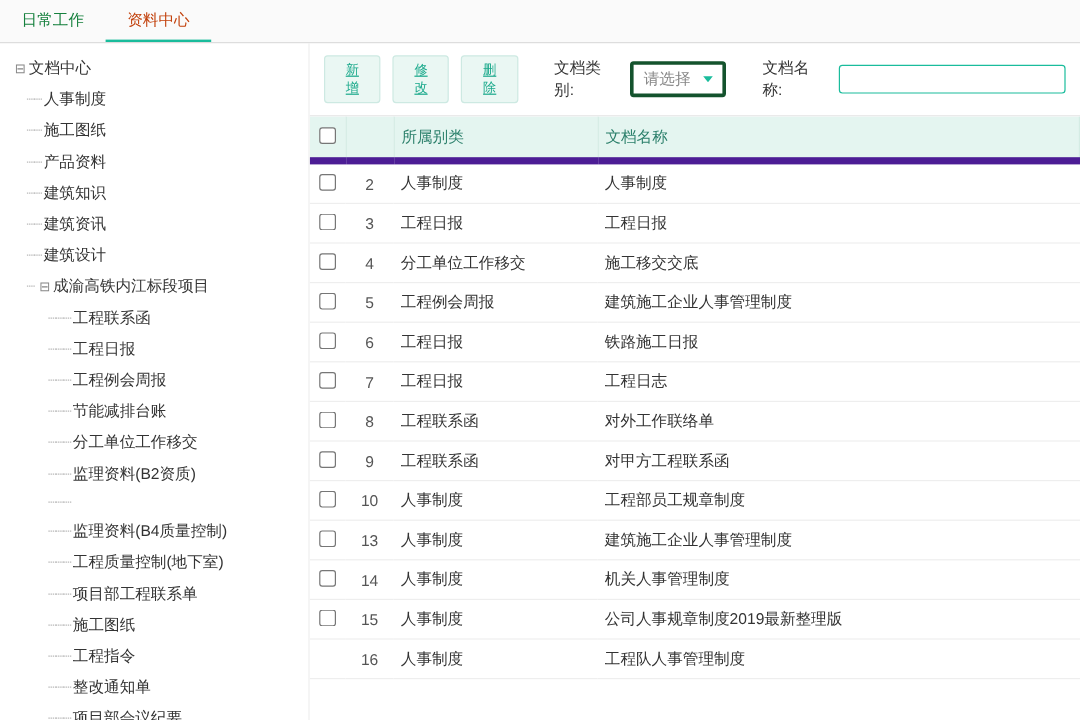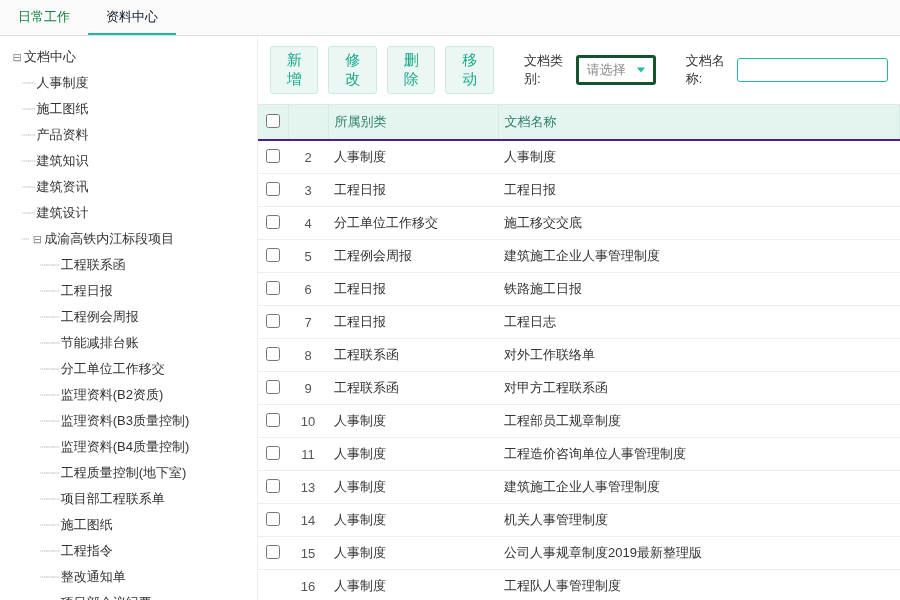--- a/index.html
+++ b/index.html
@@ -1,38 +1,38 @@
 <!DOCTYPE html>
 <html><head>
 <meta charset="utf-8">
 <style>
 * { margin: 0; padding: 0; box-sizing: border-box; }
 body { font-family: "Microsoft YaHei", "PingFang SC", sans-serif; font-size: 13px; color: #333; background: #fff; width: 900px; height: 600px; overflow: hidden; }
 .tabs { display: flex; border-bottom: 1px solid #ddd; height: 36px; background: #fafafa; }
 .tab { padding: 8px 18px; cursor: pointer; color: #15803d; border-bottom: 2px solid transparent; line-height: 18px; }
-.tab.active { color: #0f172a; border-bottom-color: #1abc9c; font-weight: 500; }
+.tab.active { color: #c2410c; border-bottom-color: #1abc9c; font-weight: 500; }
 .body { display: flex; height: calc(600px - 36px); }
 .sidebar { width: 258px; border-right: 1px solid #eee; overflow-y: auto; padding: 8px 0 8px 4px; }
 .tree-node { display: flex; align-items: center; padding: 4px 0 4px 0; cursor: pointer; white-space: nowrap; }
 .tree-node .toggle { width: 14px; text-align: center; color: #888; font-size: 11px; }
 .tree-node .dots { color: #bbb; letter-spacing: -1px; font-size: 12px; margin-right: 2px; flex-shrink: 0; }
 .tree-node .lbl { color: #333; }
 .lv1 { padding-left: 6px; }
 .lv2 { padding-left: 18px; }
 .lv3 { padding-left: 36px; }
 .main { flex: 1; display: flex; flex-direction: column; overflow: hidden; }
 .toolbar { display: flex; align-items: center; padding: 10px 12px; gap: 10px; }
-.btn { border: 1px solid #cde9e2; background: #eaf7f3; color: #1aa98b; padding: 4px 12px; border-radius: 3px; cursor: pointer; font-size: 15px; }
+.btn { border: 1px solid #cde9e2; background: #eaf7f3; color: #1aa98b; padding: 4px 12px; border-radius: 3px; cursor: pointer; font-size: 11px; text-decoration: underline; }
 .tool-label { color: #333; margin-left: 20px; }
 .select { border: 3px solid #14532d; border-radius: 3px; padding: 3px 24px 3px 8px; color: #888; position: relative; min-width: 80px; cursor: pointer; background:#fff; }
 .select::after { content:""; position:absolute; right:8px; top:50%; width:0; height:0; border-left:4px solid transparent; border-right:4px solid transparent; border-top:5px solid #1abc9c; transform:translateY(-50%);}
 .text-input { border: 1px solid #1abc9c; border-radius: 3px; padding: 3px 8px; min-width: 120px; height:24px; }
 .table-wrap { flex:1; overflow:auto; border-top:1px solid #e5e5e5; }
 table { width:100%; border-collapse: collapse; }
-thead th { background:#e4f5f0; color:#2a7f6a; font-weight:500; text-align:left; padding:8px 6px; border-right:1px solid #d4ece4; border-bottom:2px solid #4c1d95; font-size:13px; }
+thead th { background:#e4f5f0; color:#2a7f6a; font-weight:500; text-align:left; padding:8px 6px; border-right:1px solid #d4ece4; border-bottom:6px solid #4c1d95; font-size:13px; }
 tbody td { padding:7px 6px; border-bottom:1px solid #eee; color:#333; }
 .chk { width:30px; text-align:center; }
 .chk input, th.chk input { width:14px; height:14px; accent-color:#1abc9c; cursor:pointer; }
 .idx { width:40px; text-align:center; color:#555; }
 .col-cat { width:170px; }
 
 .sidebar::-webkit-scrollbar, .table-wrap::-webkit-scrollbar { width:6px; }
 .sidebar::-webkit-scrollbar-thumb, .table-wrap::-webkit-scrollbar-thumb { background:#ccc; border-radius:3px;}
 </style>
 </head>
@@ -100,21 +100,20 @@
         <div class="tree-node lv3">
           <span class="dots">┈┈┈</span>
           <span class="lbl">分工单位工作移交</span>
         </div>
         <div class="tree-node lv3">
           <span class="dots">┈┈┈</span>
           <span class="lbl">监理资料(B2资质)</span>
         </div>
         <div class="tree-node lv3">
           <span class="dots">┈┈┈</span>
-          <span class="lbl">监理资料(B3质量控制)</span>
         </div>
         <div class="tree-node lv3">
           <span class="dots">┈┈┈</span>
           <span class="lbl">监理资料(B4质量控制)</span>
         </div>
         <div class="tree-node lv3">
           <span class="dots">┈┈┈</span>
           <span class="lbl">工程质量控制(地下室)</span>
         </div>
         <div class="tree-node lv3">
@@ -138,21 +137,20 @@
           <span class="lbl">项目部会议纪要</span>
         </div>
       </div>
   </div>
 
   <div class="main">
     <div class="toolbar">
       <button class="btn">新增</button>
       <button class="btn">修改</button>
       <button class="btn">删除</button>
-      <button class="btn">移动</button>
       <span class="tool-label">文档类别:</span>
       <div class="select">请选择</div>
       <span class="tool-label">文档名称:</span>
       <input class="text-input" type="text" style="">
     </div>
 
     <div class="table-wrap">
       <table>
         <thead>
           <tr>
@@ -214,26 +212,20 @@
               <td>对甲方工程联系函</td>
             </tr>
             <tr>
               <td class="chk"><input type="checkbox" style=""></td>
               <td class="idx">10</td>
               <td class="col-cat">人事制度</td>
               <td>工程部员工规章制度</td>
             </tr>
             <tr>
               <td class="chk"><input type="checkbox" style=""></td>
-              <td class="idx">11</td>
-              <td class="col-cat">人事制度</td>
-              <td>工程造价咨询单位人事管理制度</td>
-            </tr>
-            <tr>
-              <td class="chk"><input type="checkbox" style=""></td>
               <td class="idx">13</td>
               <td class="col-cat">人事制度</td>
               <td>建筑施工企业人事管理制度</td>
             </tr>
             <tr>
               <td class="chk"><input type="checkbox" style=""></td>
               <td class="idx">14</td>
               <td class="col-cat">人事制度</td>
               <td>机关人事管理制度</td>
             </tr>

